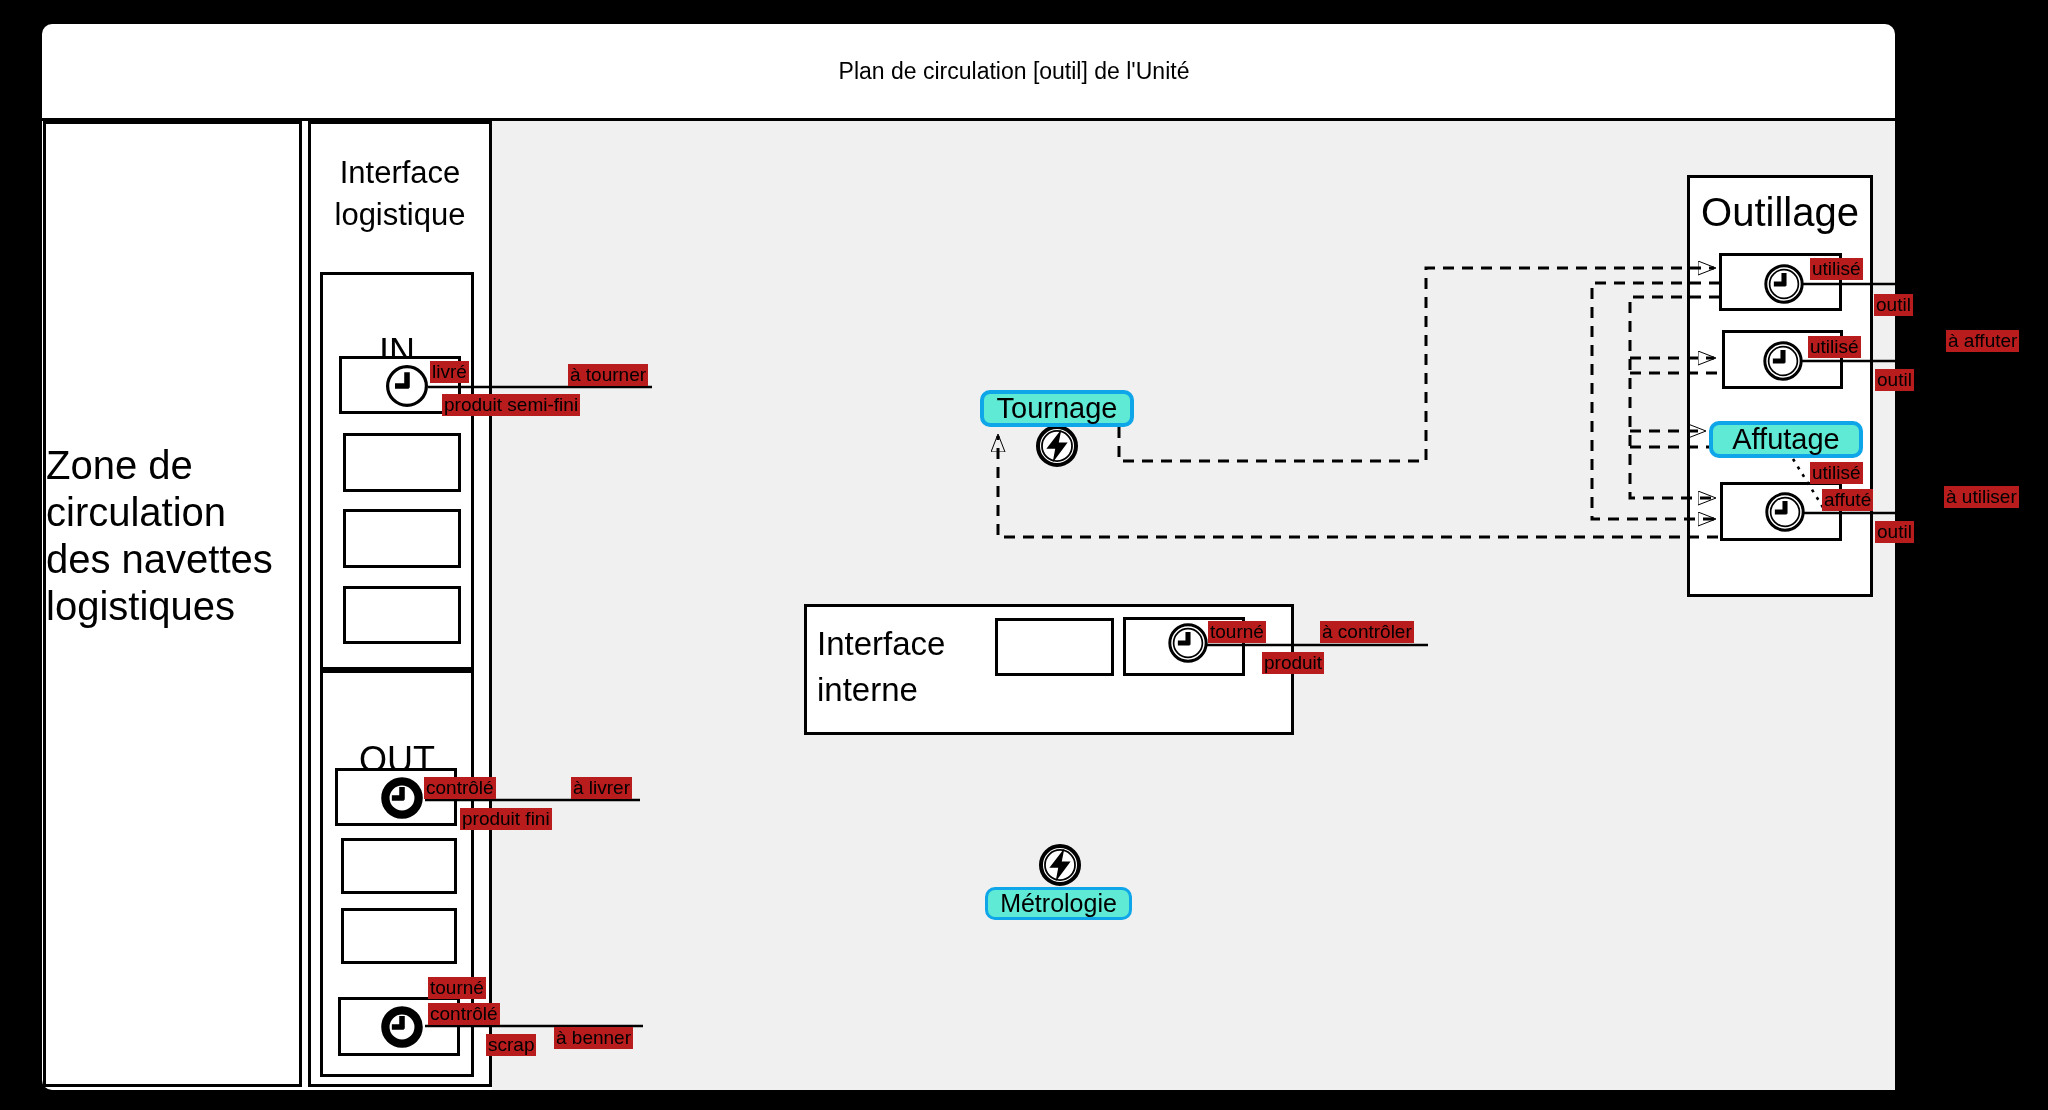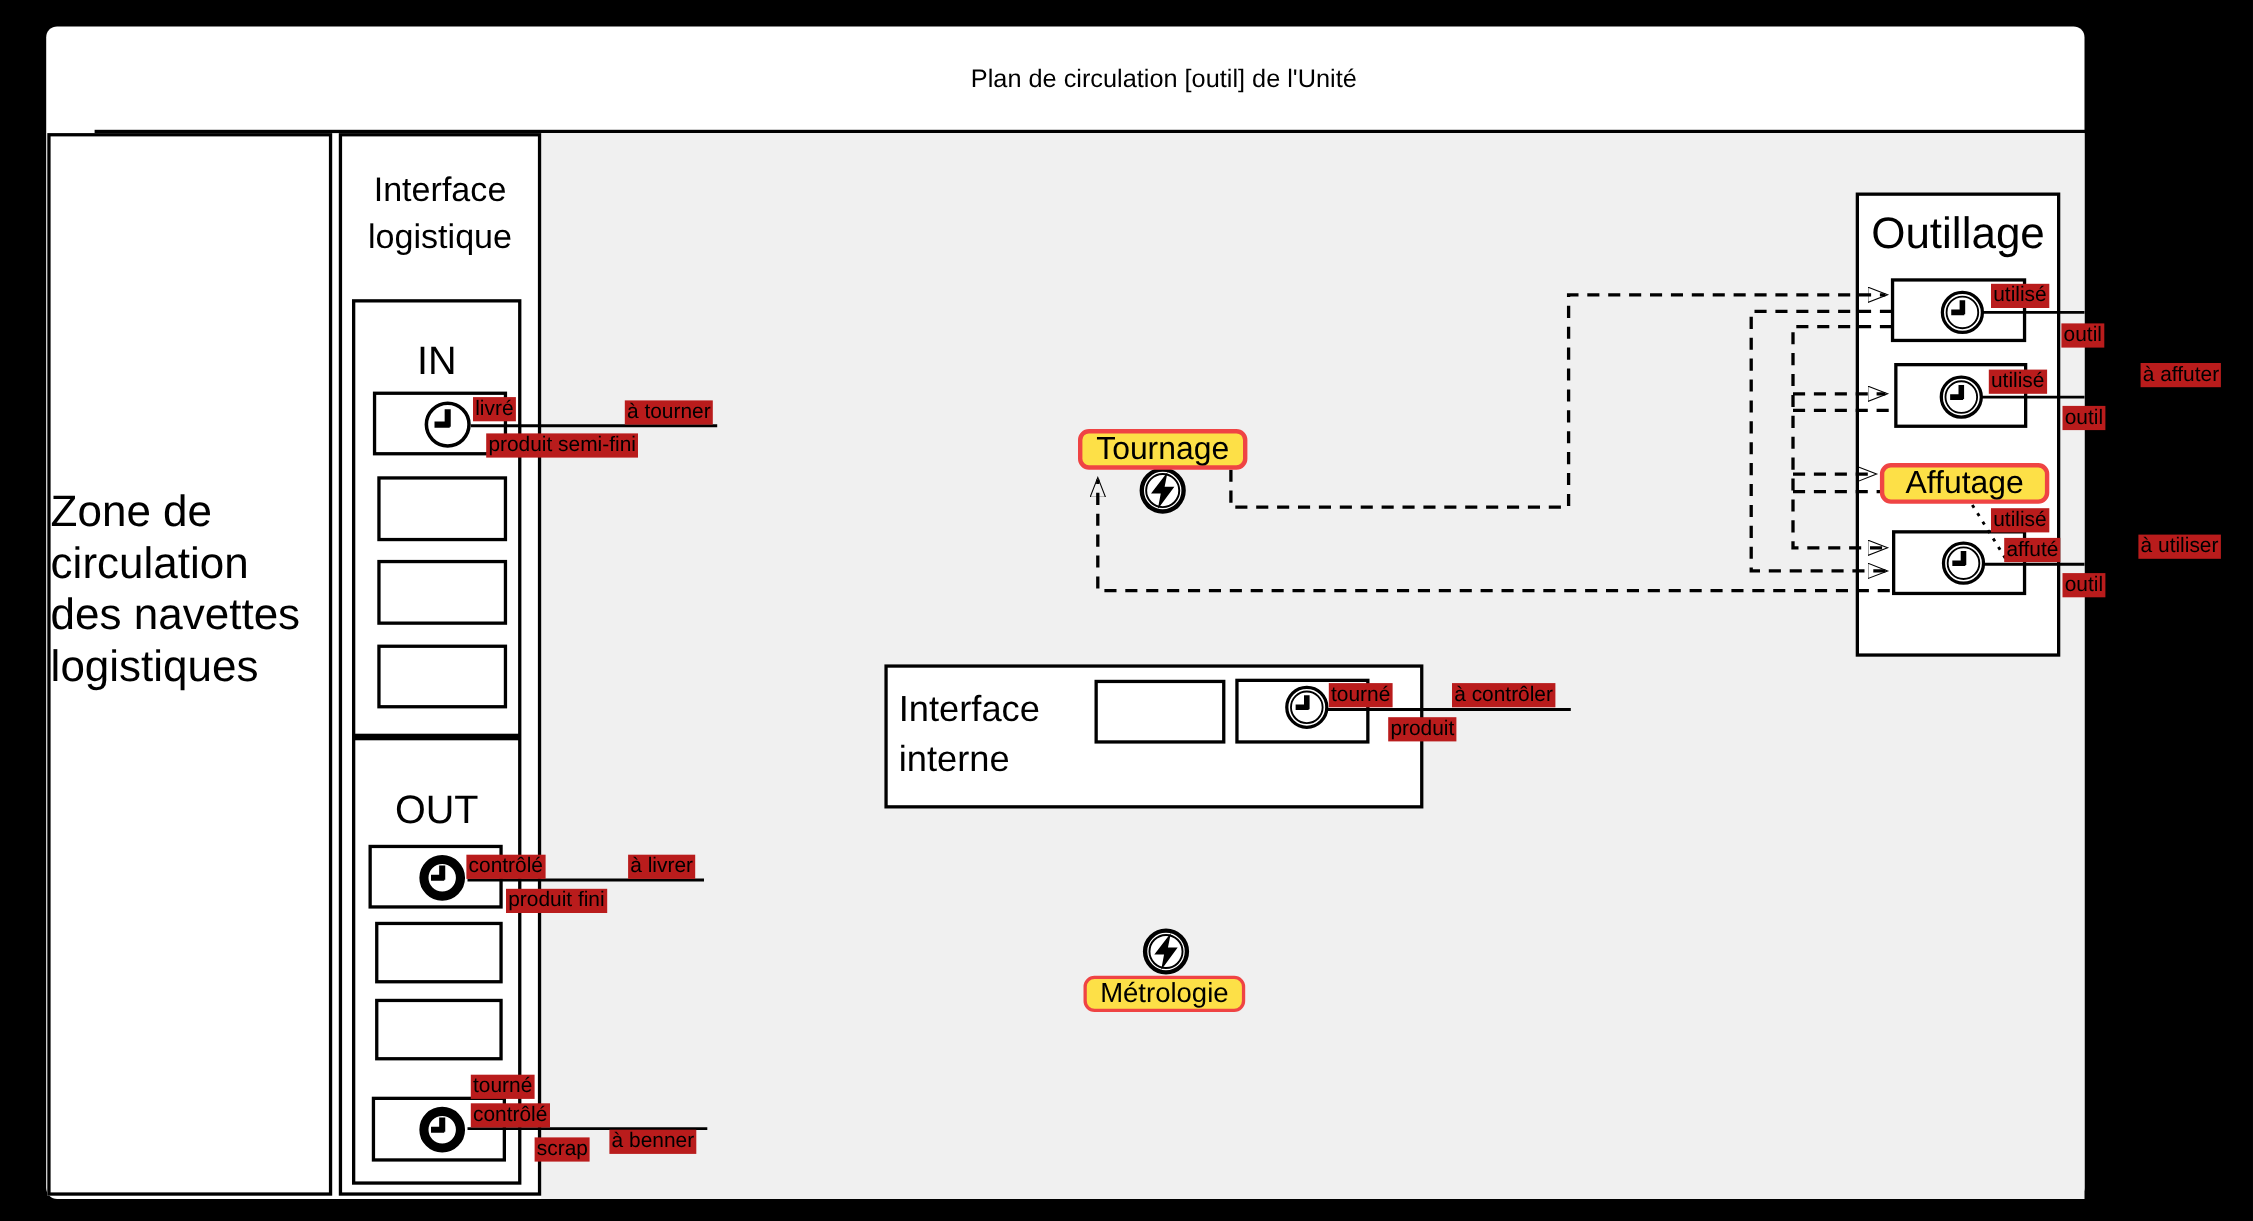--- a/index.html
+++ b/index.html
@@ -1,31 +1,31 @@
 <!DOCTYPE html>
 <html><head>
 <meta charset="utf-8">
 <style>
   html,body{margin:0;padding:0;background:#000;}
   .stage{position:relative;width:2048px;height:1110px;background:#000;overflow:hidden;
          font-family:"Liberation Sans",sans-serif;color:#000;}
   .page{position:absolute;left:42px;top:24px;width:1853px;height:1066px;background:#fff;border-radius:10px;}
   .title-band{position:absolute;left:42px;top:24px;width:1944px;height:94px;border-bottom:3px solid #000;
-              display:flex;align-items:center;justify-content:center;font-size:23px;margin-left:44px;}
+              display:flex;align-items:center;justify-content:center;font-size:23px;}
   .canvas{position:absolute;left:492px;top:121px;width:1403px;height:969px;background:#f0f0f0;}
   .col{position:absolute;top:121px;background:#fff;border:3px solid #000;box-sizing:border-box;}
   .leftcol{left:43px;width:259px;height:966px;}
   .logcol{left:308px;width:184px;height:966px;}
   .ztext{position:absolute;width:100%;text-align:left;font-size:40px;line-height:47px;white-space:pre-line;}
   .logtitle{position:absolute;top:28px;width:100%;text-align:center;font-size:31px;line-height:42px;white-space:pre-line;}
   .box{position:absolute;background:#fff;border:3px solid #000;box-sizing:border-box;}
   .slot{position:absolute;background:#fff;border:3px solid #000;box-sizing:border-box;}
-  .sec-label{position:absolute;width:100%;text-align:center;font-size:36px;}
+  .sec-label{position:absolute;width:100%;text-align:center;font-size:36px;margin-top:24px;}
   .node-title{text-align:center;}
-  .badge{position:absolute;background:#fde047;border:4px solid #ef4444;border-radius:10px;box-sizing:border-box;
+  .badge{position:absolute;background:#5eead4;border:4px solid #0ea5e9;border-radius:10px;box-sizing:border-box;
          display:flex;align-items:center;justify-content:center;}
   .lbl{position:absolute;background:#b91c1c;font-size:19px;line-height:22px;white-space:nowrap;padding:0 2px;}
   .icon{position:absolute;}
   svg.wires{position:absolute;left:0;top:0;pointer-events:none;}
   .wires path{fill:none;stroke:#000;}
   .wires .d{stroke-width:3;stroke-dasharray:11 8;}
   .wires .dot{stroke-width:2.6;stroke-dasharray:3 6;}
   .wires .s{stroke-width:2.6;}
 </style>
 </head>

